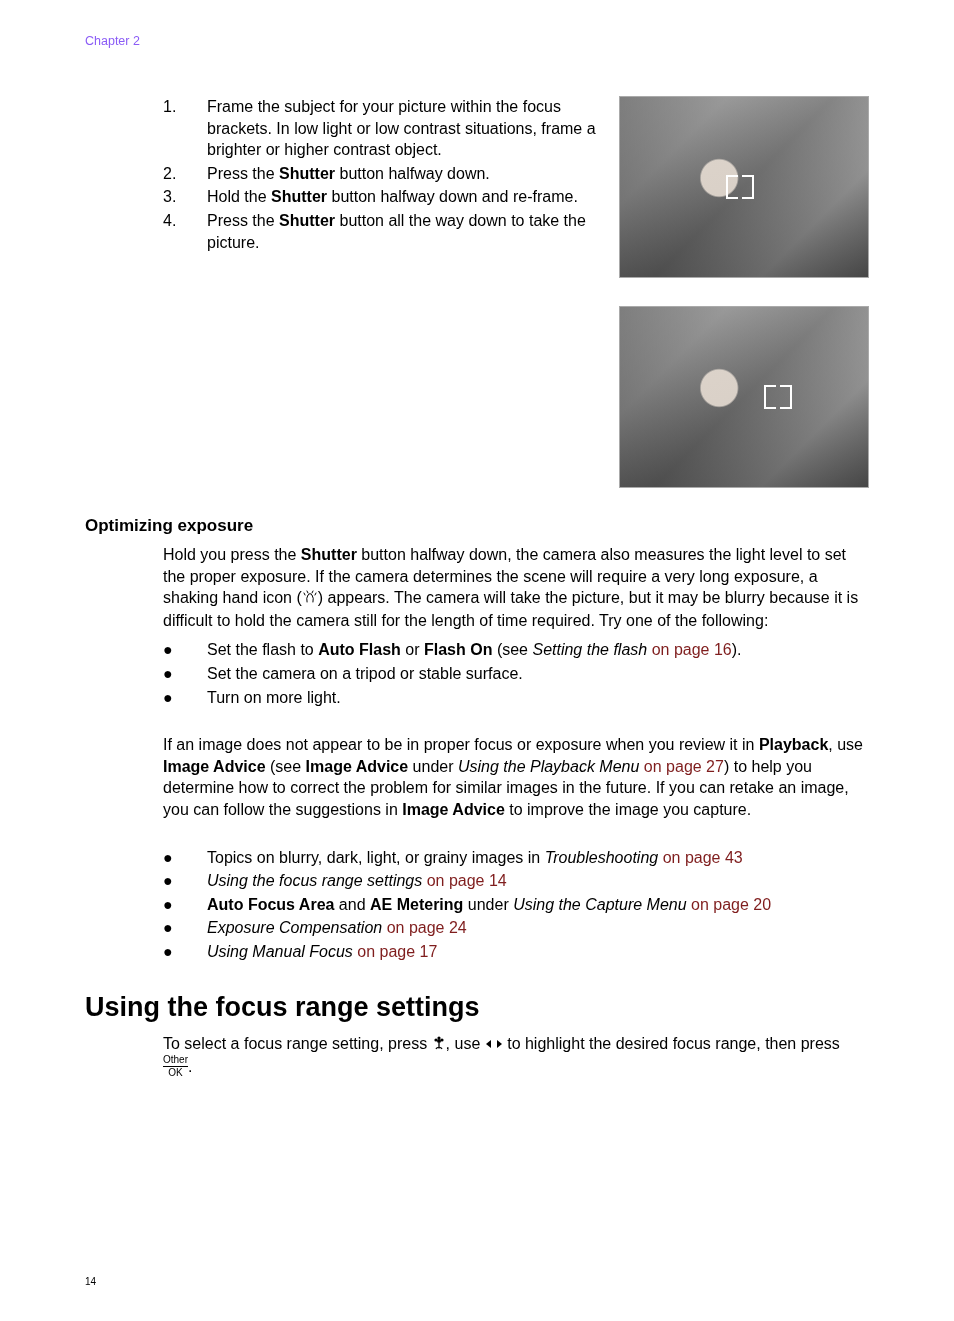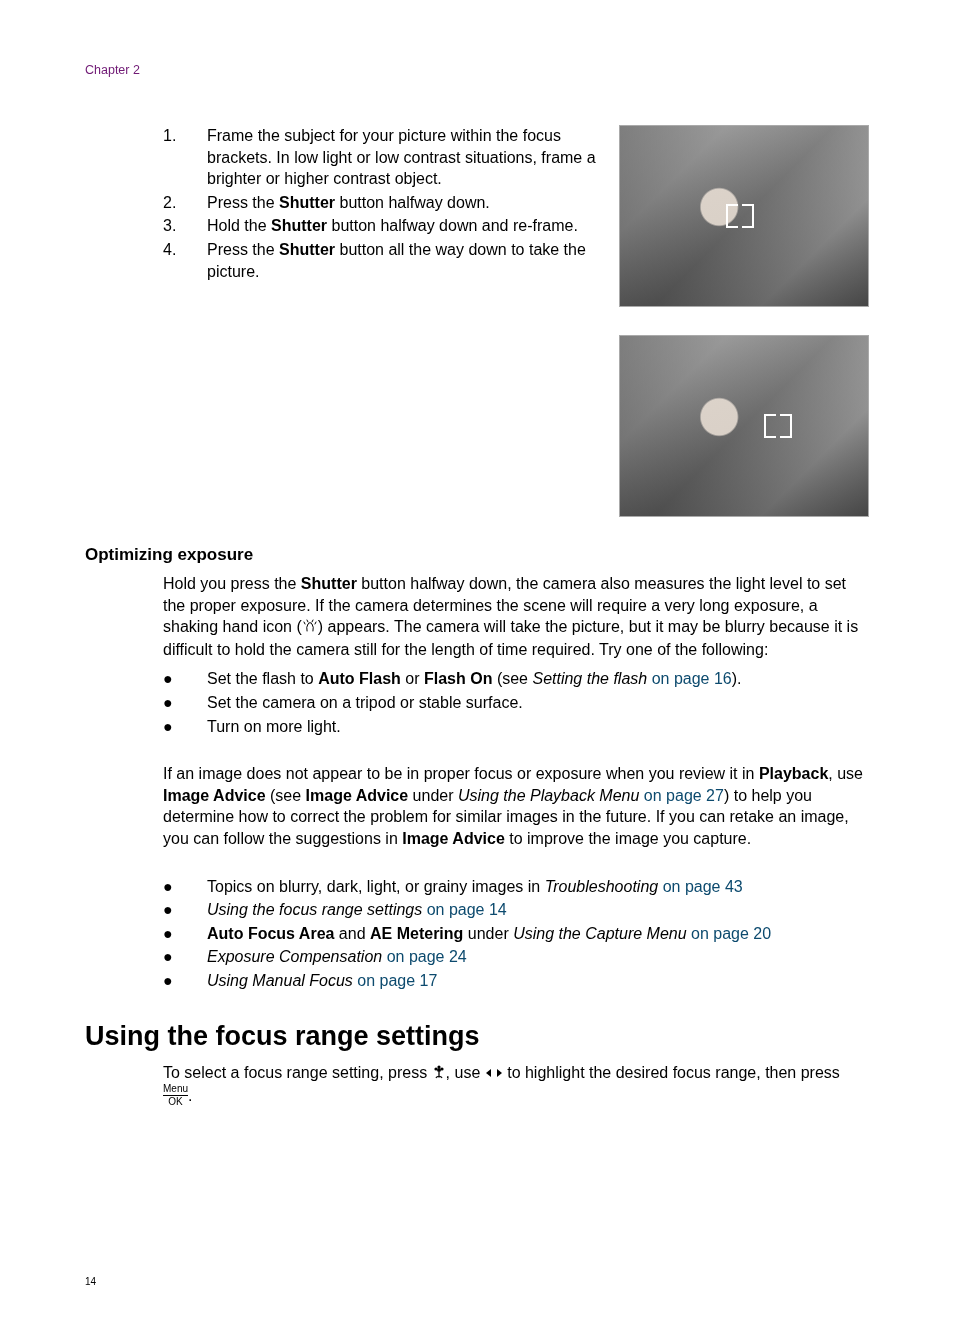--- a/index.html
+++ b/index.html
@@ -12,23 +12,22 @@
   }
   .page {
     width: 954px;
     min-height: 1321px;
     position: relative;
     box-sizing: border-box;
     padding: 34px 85px 40px 85px;
   }
   .chapter-label {
     font-size: 12.5px;
-    color: #701a75;
+    color: #8b5cf6;
     margin-bottom: 48px;
-    margin-top: 29px;
   }
   .top-block {
     display: flex;
     align-items: flex-start;
     gap: 10px;
   }
   .ol-block {
     flex: 1;
     padding-left: 78px;
   }
@@ -119,21 +118,21 @@
   }
   ul.bullets li .txt {
     flex: 1;
   }
   .link {
     color: #000000;
     font-style: italic;
     cursor: pointer;
   }
   .link-tail {
-    color: #0c4a6e;
+    color: #7f1d1d;
     font-style: normal;
     cursor: pointer;
   }
   b { font-weight: bold; }
   .gap-med { height: 24px; }
   .gap-sm { height: 12px; }
 
   h1.major {
     font-size: 27px;
     font-weight: bold;
@@ -294,18 +293,18 @@
   <div class="indented-body">
     <p class="para">
       <span>To select a focus range setting, press </span><span class="inline-icon"><svg width="14" height="14" viewBox="0 0 14 14">
             <circle cx="7" cy="5" r="2" fill="#000"></circle>
             <circle cx="4" cy="4" r="1.6" fill="#000"></circle>
             <circle cx="10" cy="4" r="1.6" fill="#000"></circle>
             <circle cx="7" cy="2" r="1.6" fill="#000"></circle>
             <path d="M7 7 L7 12 M7 12 Q5 11 4 13 M7 12 Q9 11 10 13" stroke="#000" stroke-width="1.3" fill="none"></path>
           </svg></span><span>, use </span><span class="inline-icon"><svg width="18" height="12" viewBox="0 0 18 12">
             <path d="M1 6 L6 2 L6 10 Z M17 6 L12 2 L12 10 Z" fill="#000"></path>
-          </svg></span><span> to highlight the desired focus range, then press </span><span class="menu-ok"><span class="mtop">Menu</span><span class="mbot">OK</span></span><span>.</span>
+          </svg></span><span> to highlight the desired focus range, then press </span><span class="menu-ok"><span class="mtop">Other</span><span class="mbot">OK</span></span><span>.</span>
     </p>
   </div>
 
   <div class="page-number">14</div>
 </div>
 
 </body></html>

